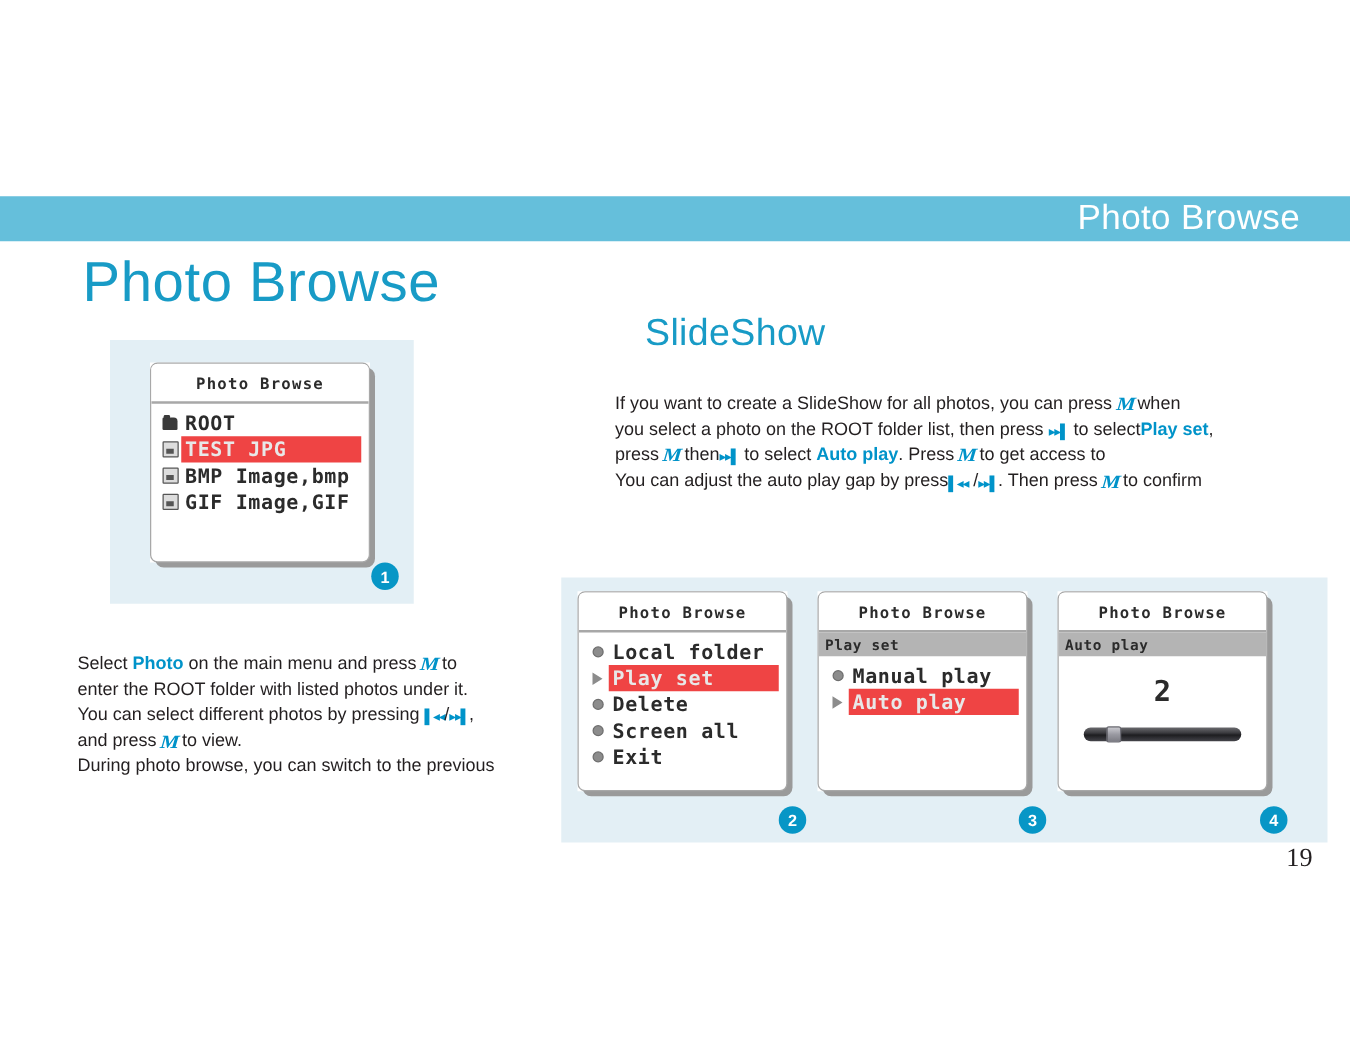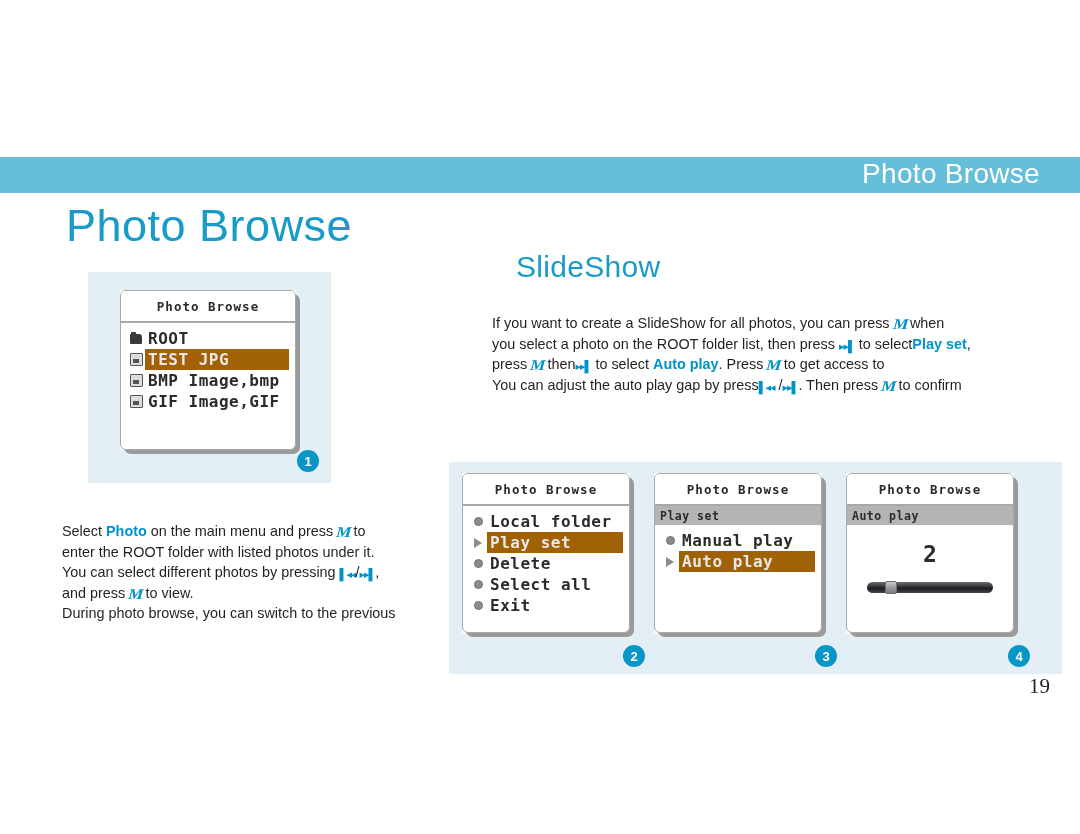--- a/index.html
+++ b/index.html
@@ -195,21 +195,21 @@
   .dev-row-label {
     font-family: "DejaVu Sans Mono", monospace;
     font-size: 16px;
     font-weight: bold;
     color: #2B2B2B;
     letter-spacing: 0.5px;
     padding: 1px 3px;
     white-space: nowrap;
   }
   .dev-row.selected .dev-row-label {
-    background: #a16207;
+    background: #ef4444;
     color: #E8E8E8;
     flex: 1;
   }
 
   
   .glyph-folder {
     width: 12px; height: 10px;
     background: #3A3A3A;
     border-radius: 1px 3px 1px 1px;
     position: relative;
@@ -437,21 +437,21 @@
           <span class="dev-row-icon">
               <span class="glyph-dot"></span>
             </span>
           <span class="dev-row-label">Delete</span>
         </div>
 
         <div class="dev-row">
           <span class="dev-row-icon">
               <span class="glyph-dot"></span>
             </span>
-          <span class="dev-row-label">Select all</span>
+          <span class="dev-row-label">Screen all</span>
         </div>
 
         <div class="dev-row">
           <span class="dev-row-icon">
               <span class="glyph-dot"></span>
             </span>
           <span class="dev-row-label">Exit</span>
         </div>
 
       </div>

